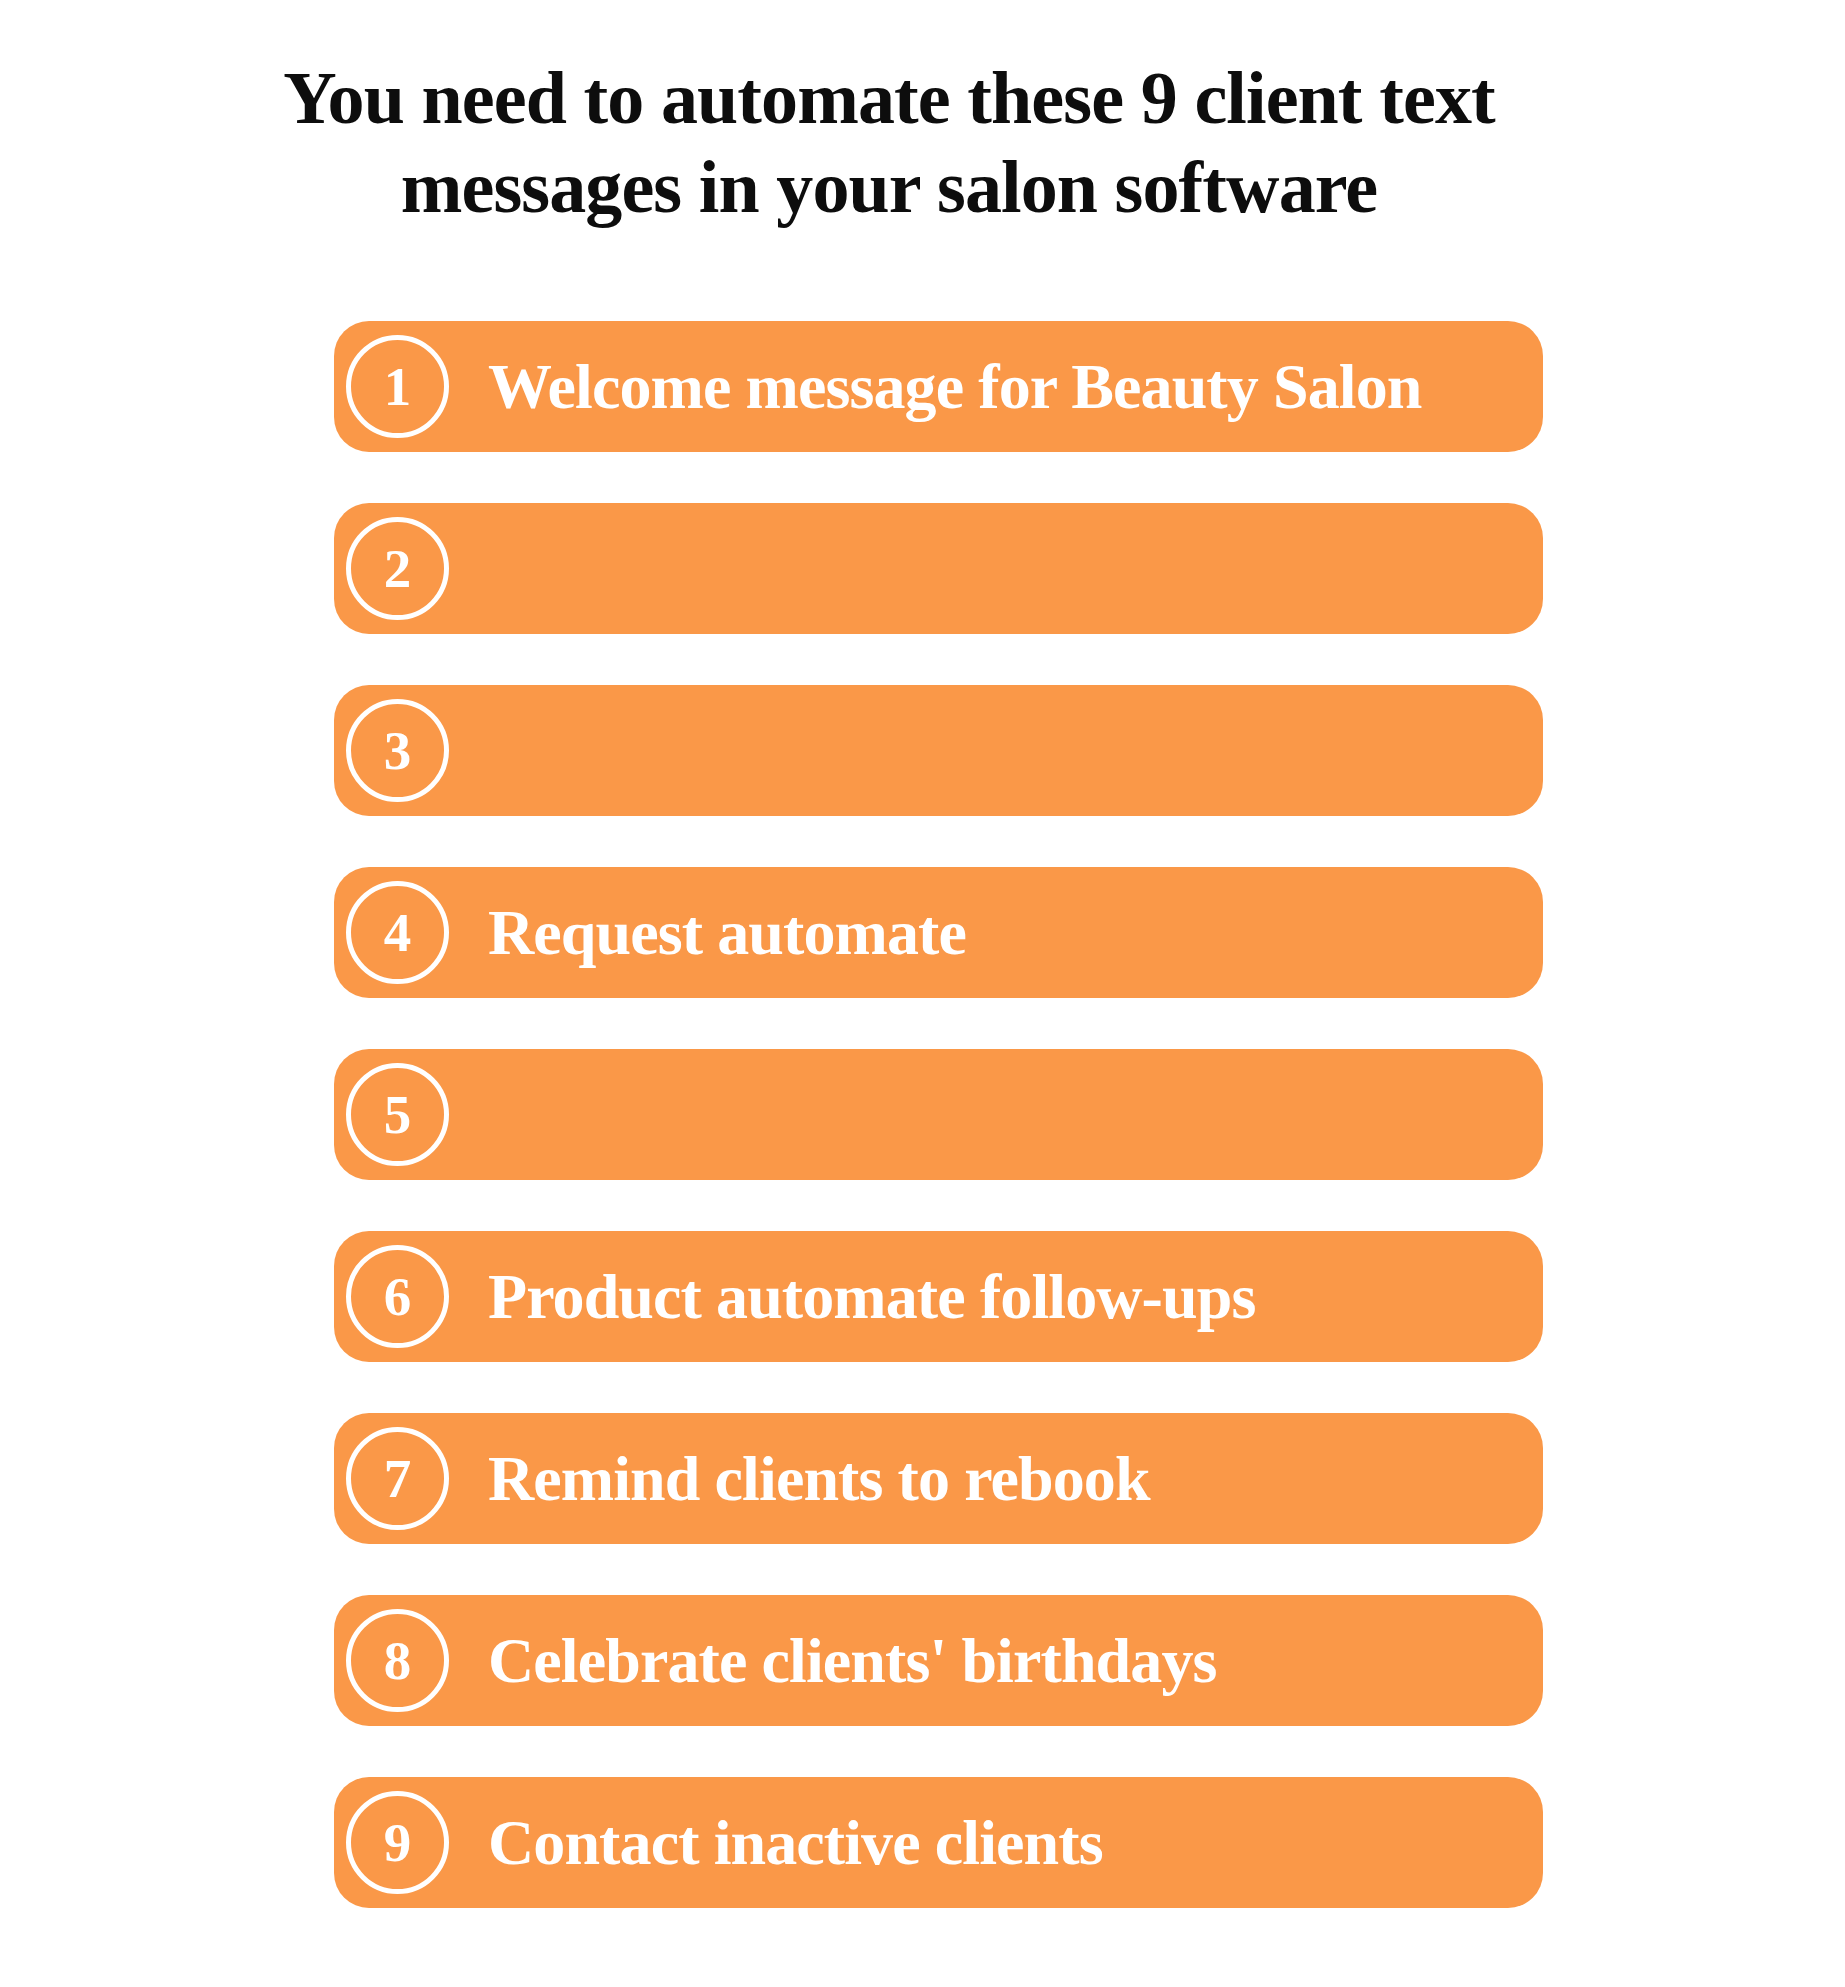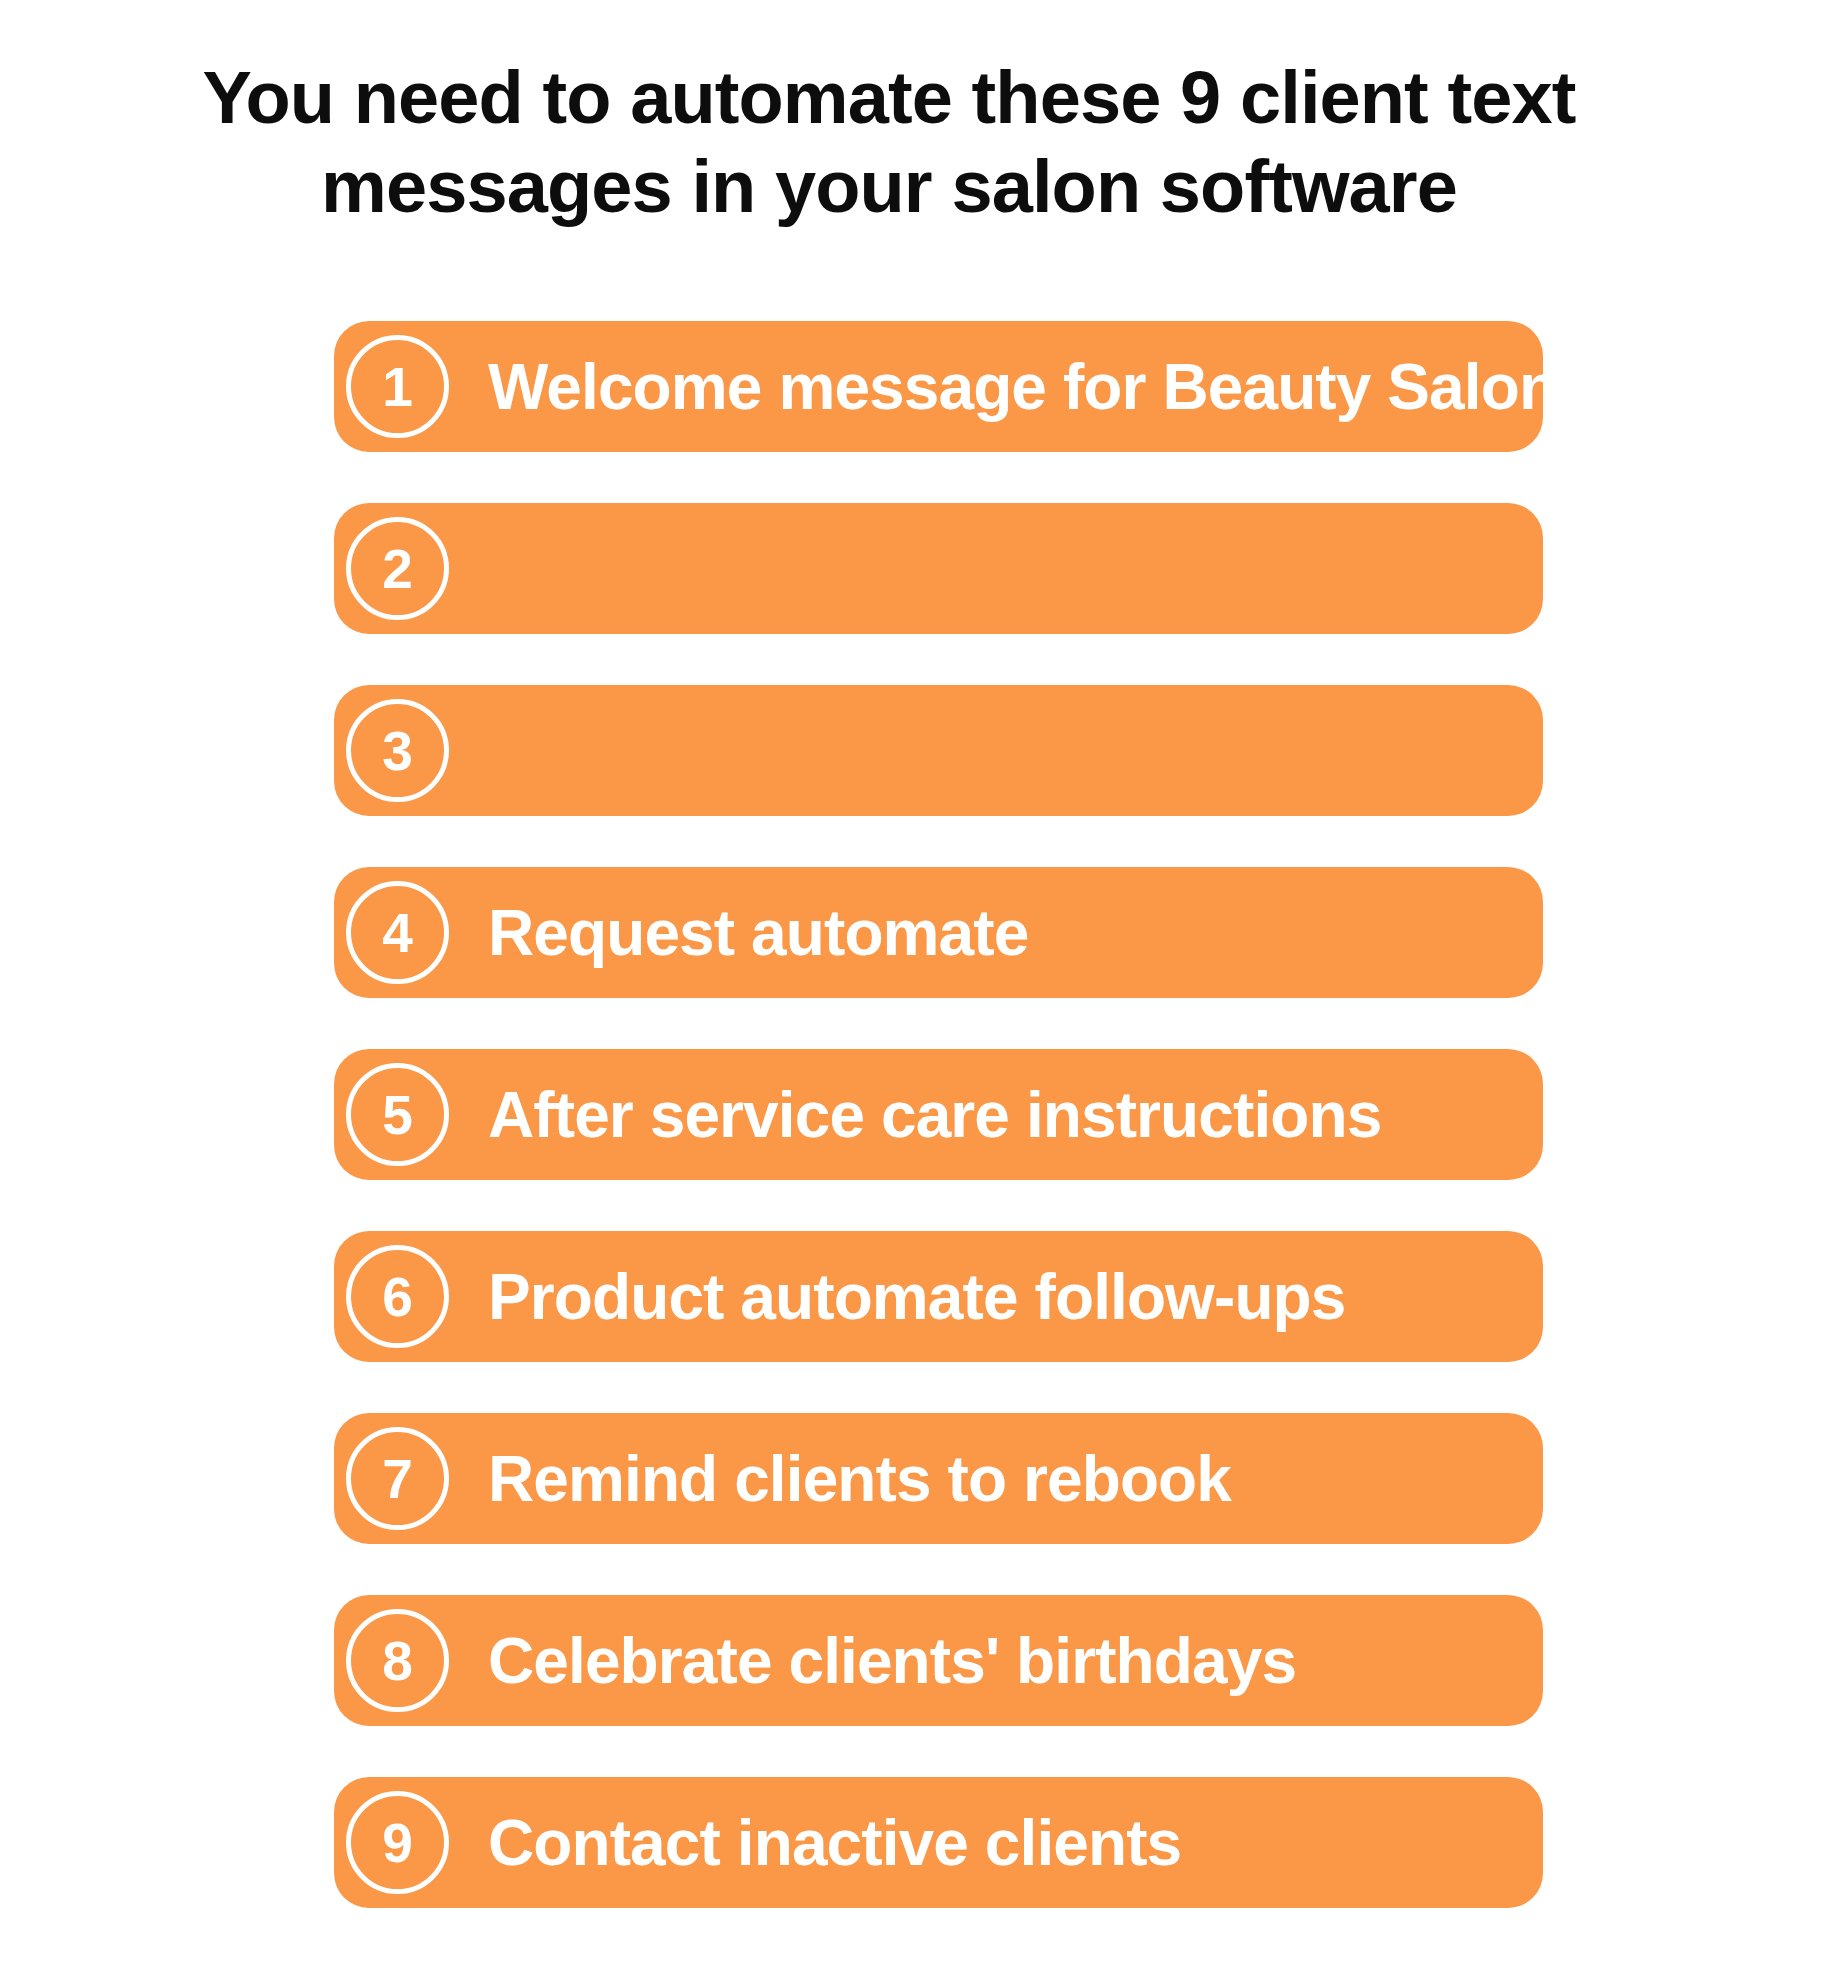--- a/index.html
+++ b/index.html
@@ -5,21 +5,21 @@
   html, body {
     margin: 0;
     padding: 0;
     background: #ffffff;
   }
   .canvas {
     position: relative;
     width: 1778px;
     height: 1987px;
     background: var(--page-bg, #ffffff);
-    font-family: Liberation Sans, sans-serif;
+    font-family: Liberation Serif, serif;
     overflow: hidden;
   }
   .title {
     position: absolute;
     top: 54px;
     left: 0;
     width: 100%;
     text-align: center;
     color: var(--title-color, #0d0d0d);
     font-size: 74px;
@@ -105,21 +105,20 @@
       <div class="step-badge">
         <span>4</span>
       </div>
       <span class="step-label">Request automate</span>
     </div>
 
     <div class="step-row">
       <div class="step-badge">
         <span>5</span>
       </div>
-      <span class="step-label">After service care instructions</span>
     </div>
 
     <div class="step-row">
       <div class="step-badge">
         <span>6</span>
       </div>
       <span class="step-label">Product automate follow-ups</span>
     </div>
 
     <div class="step-row">

